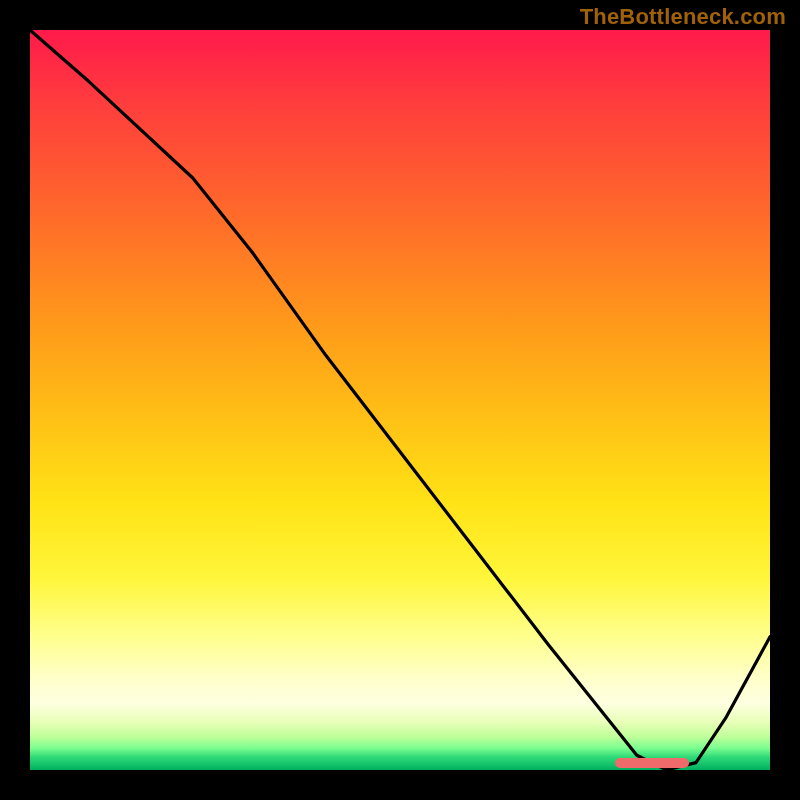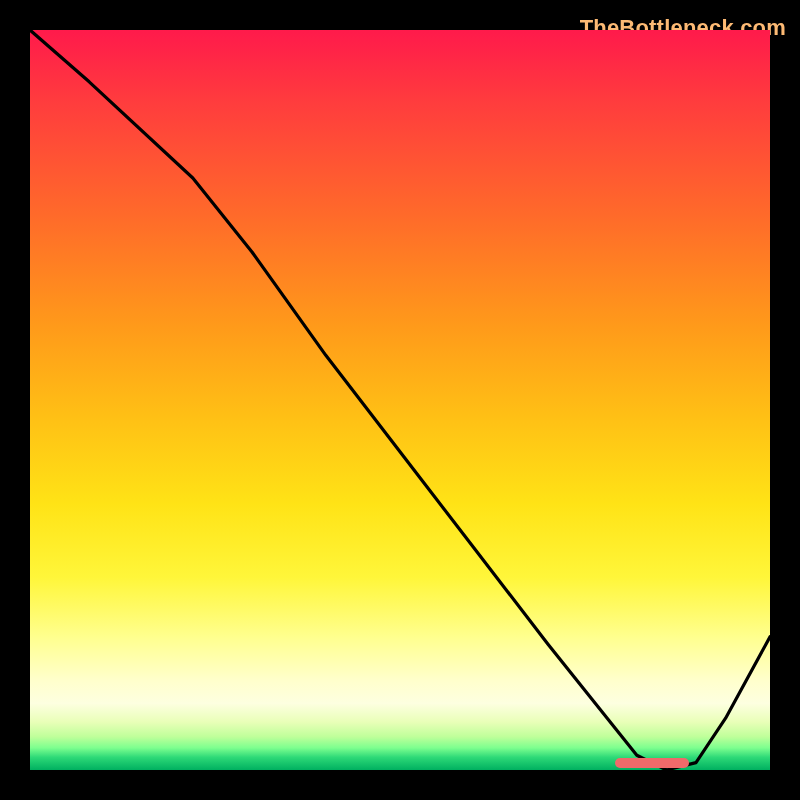--- a/index.html
+++ b/index.html
@@ -12,25 +12,25 @@
     overflow: hidden;
   }
   .stage {
     position: relative;
     width: 800px;
     height: 800px;
     background: #000;
   }
   .watermark {
     position: absolute;
-    top: 15px;
+    top: 4px;
     right: 14px;
     font-size: 22px;
     font-weight: 600;
-    color: #fdba74;
+    color: #a16207;
     letter-spacing: 0.2px;
     user-select: none;
   }
   .plot-area {
     position: absolute;
     left: 30px;
     top: 30px;
     width: 740px;
     height: 740px;
     box-sizing: border-box;

